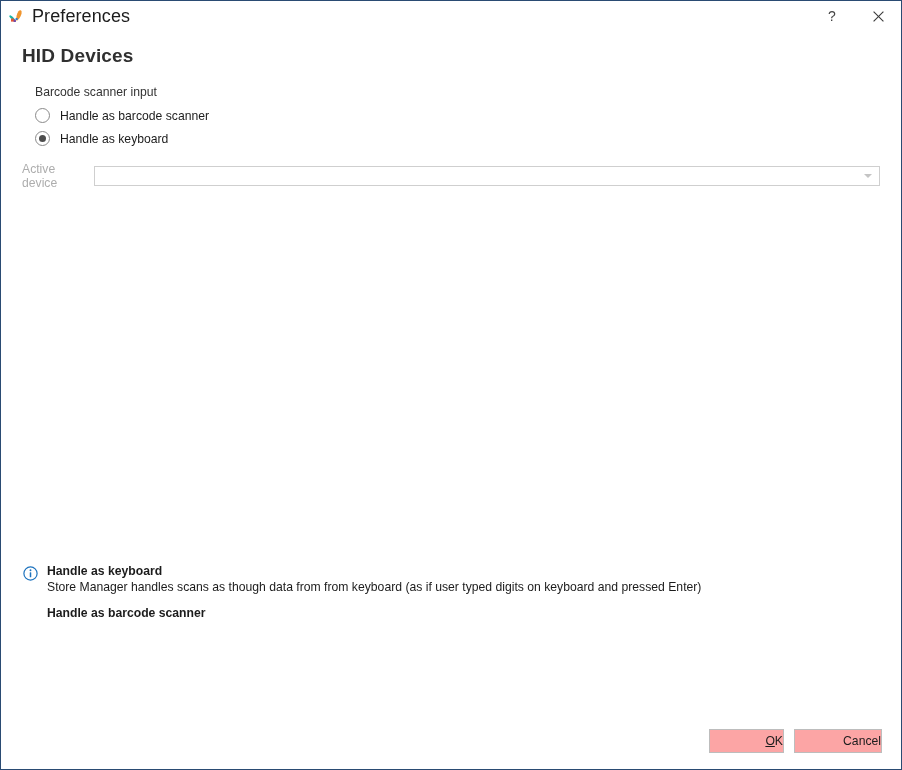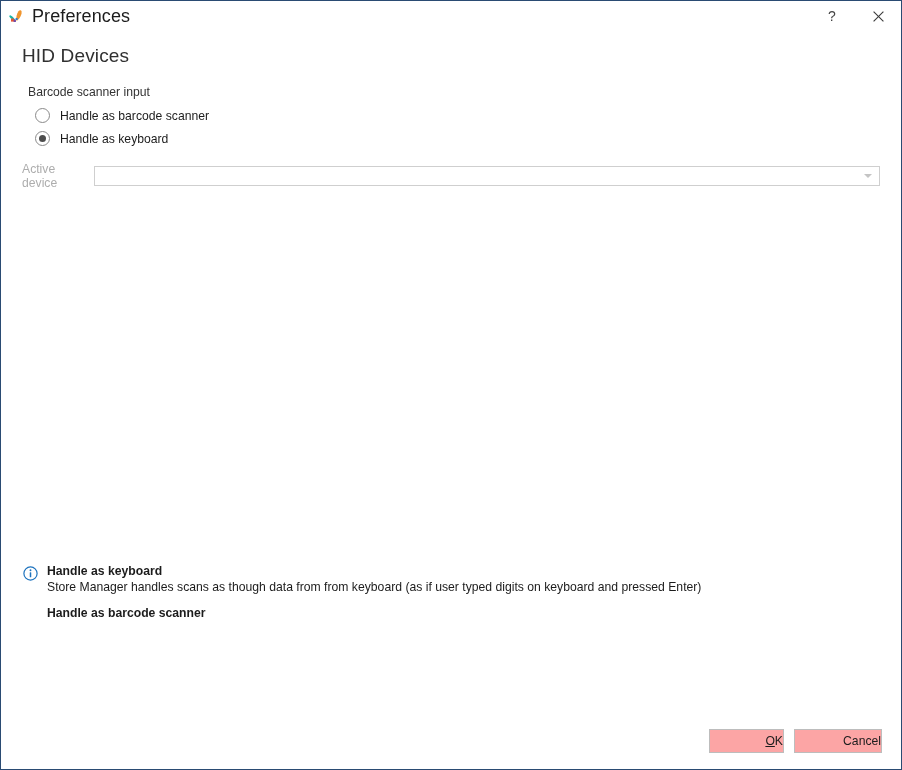--- a/index.html
+++ b/index.html
@@ -63,36 +63,36 @@
     padding: 0;
     font-family: "Liberation Sans", sans-serif;
   }
   .tb-help { font-size: 14px; color: #444; }
   .tb-close svg { display: block; }
 
   
   .page-heading {
     font-size: 19px;
     color: #303030;
-    font-weight: 400;
+    font-weight: 700;
     margin: 14px 0 0 21px;
     letter-spacing: 0.15px;
   }
 
   
   .content {
     position: relative;
     padding: 0 21px;
   }
 
   .group-label {
     font-size: 12.2px;
     color: #333333;
     margin-top: 18px;
-    margin-left: 6px;
+    margin-left: 13px;
   }
 
   .radio-row {
     display: flex;
     align-items: center;
     margin-top: 8px;
     margin-left: 13px;
     cursor: default;
   }
   .radio-row.first { margin-top: 9px; }

